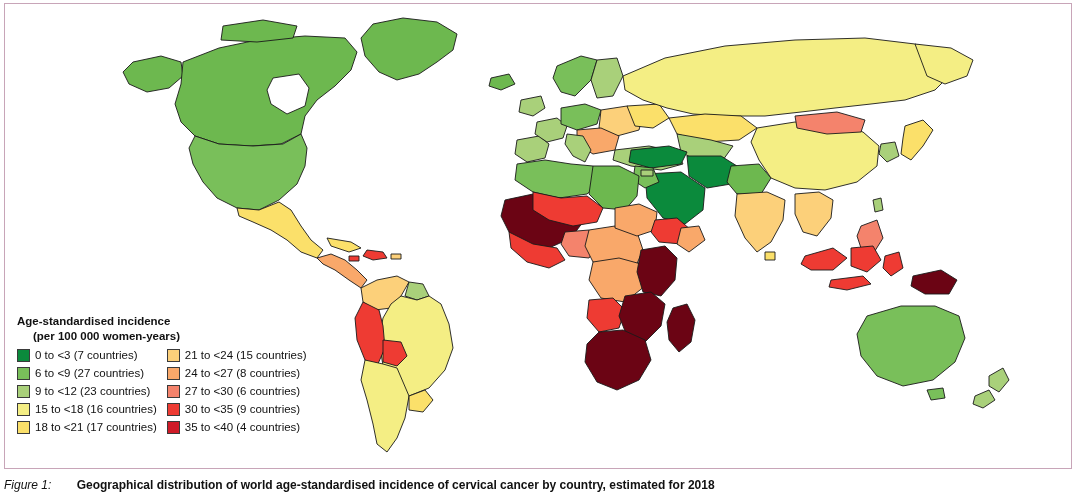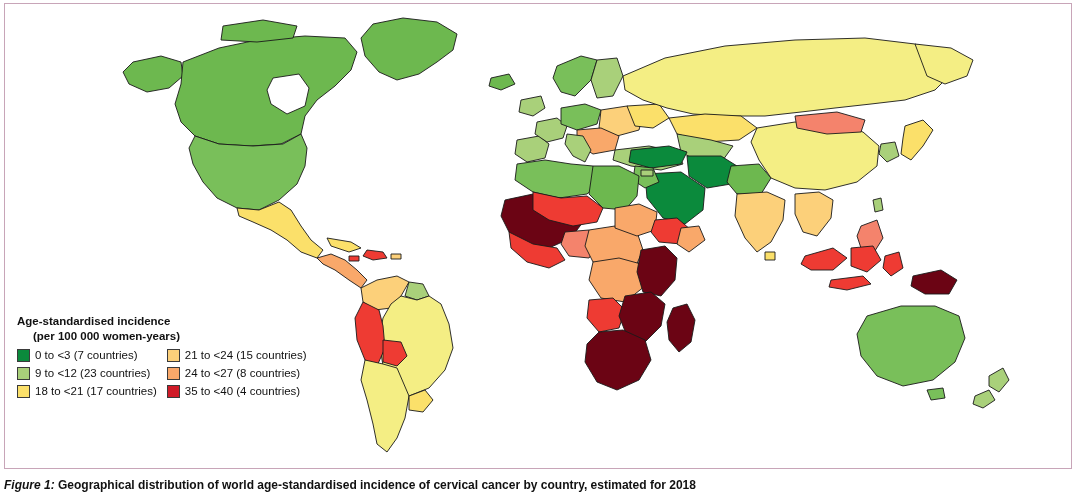--- a/index.html
+++ b/index.html
@@ -102,24 +102,25 @@
     position: absolute;
     left: 4px;
     top: 478px;
     width: 1060px;
     font-size: 12px;
     line-height: 15px;
     color: #111111;
   }
   .caption .cap-label {
     font-style: italic;
-    font-weight: bold;
+    font-weight: normal;
   }
   .caption .cap-text {
     font-weight: bold;
+    margin-left: 22px;
   }
 </style>
 </head>
 <body>
 
 <div class="figure-wrap">
 
   <div class="figure-frame">
     <div class="map-stage">
 
@@ -222,37 +223,53 @@
         <div class="legend-title">Age-standardised incidence</div>
         <div class="legend-title-2">(per 100 000 women-years)</div>
         <div class="legend-cols">
 
           <div class="legend-col">
             <div class="legend-item">
               <span class="legend-swatch" style="background:#0b8a3c"></span>
               <span class="legend-label">0 to &lt;3 (7 countries)</span>
             </div>
             <div class="legend-item">
+              <span class="legend-swatch" style="background:#79bf5a"></span>
+              <span class="legend-label">6 to &lt;9 (27 countries)</span>
+            </div>
+            <div class="legend-item">
               <span class="legend-swatch" style="background:#a9d07a"></span>
               <span class="legend-label">9 to &lt;12 (23 countries)</span>
             </div>
             <div class="legend-item">
+              <span class="legend-swatch" style="background:#f4ee84"></span>
+              <span class="legend-label">15 to &lt;18 (16 countries)</span>
+            </div>
+            <div class="legend-item">
               <span class="legend-swatch" style="background:#fbe06a"></span>
               <span class="legend-label">18 to &lt;21 (17 countries)</span>
             </div>
           </div>
 
           <div class="legend-col">
             <div class="legend-item">
               <span class="legend-swatch" style="background:#fcd07a"></span>
               <span class="legend-label">21 to &lt;24 (15 countries)</span>
             </div>
             <div class="legend-item">
               <span class="legend-swatch" style="background:#f9a86a"></span>
               <span class="legend-label">24 to &lt;27 (8 countries)</span>
+            </div>
+            <div class="legend-item">
+              <span class="legend-swatch" style="background:#f4836c"></span>
+              <span class="legend-label">27 to &lt;30 (6 countries)</span>
+            </div>
+            <div class="legend-item">
+              <span class="legend-swatch" style="background:#ee3b33"></span>
+              <span class="legend-label">30 to &lt;35 (9 countries)</span>
             </div>
             <div class="legend-item">
               <span class="legend-swatch" style="background:#cf1b28"></span>
               <span class="legend-label">35 to &lt;40 (4 countries)</span>
             </div>
           </div>
 
         </div>
       </div>
 

